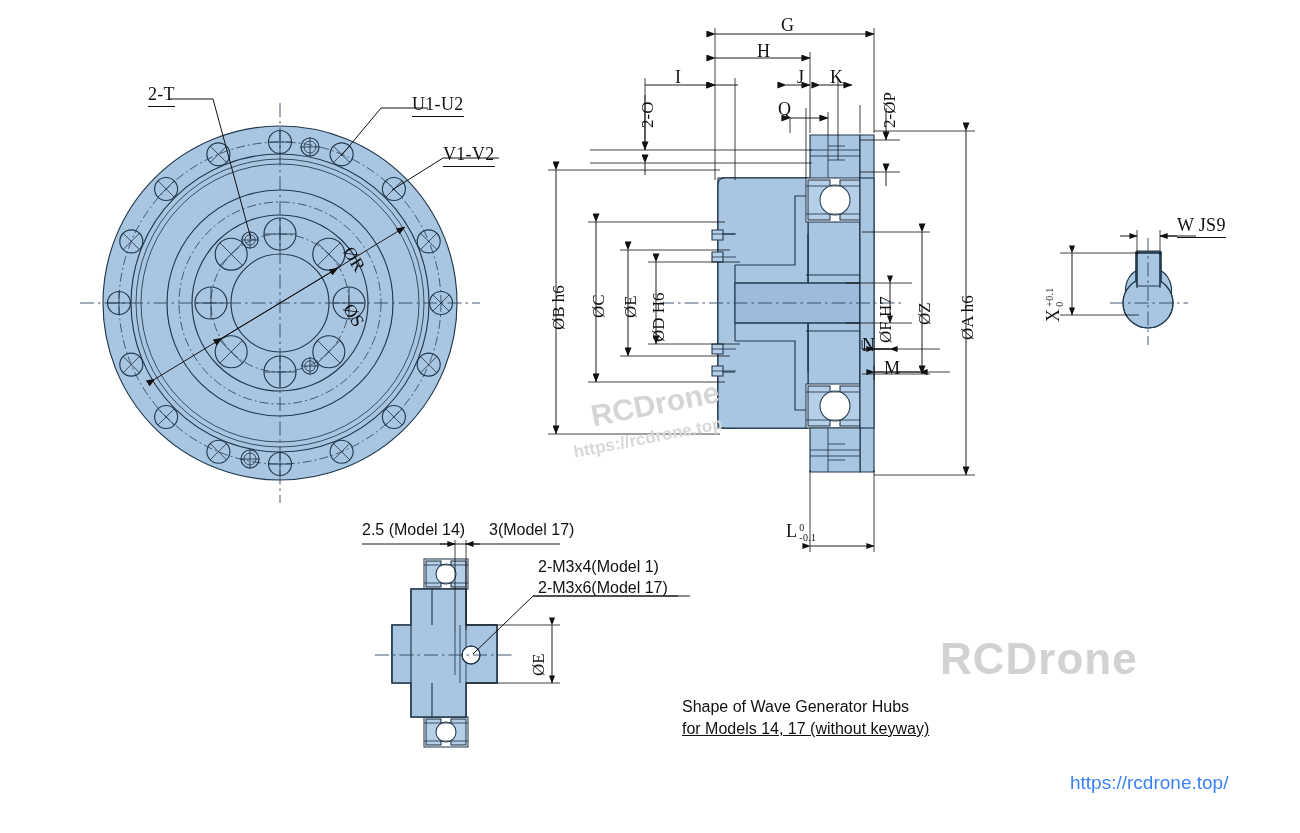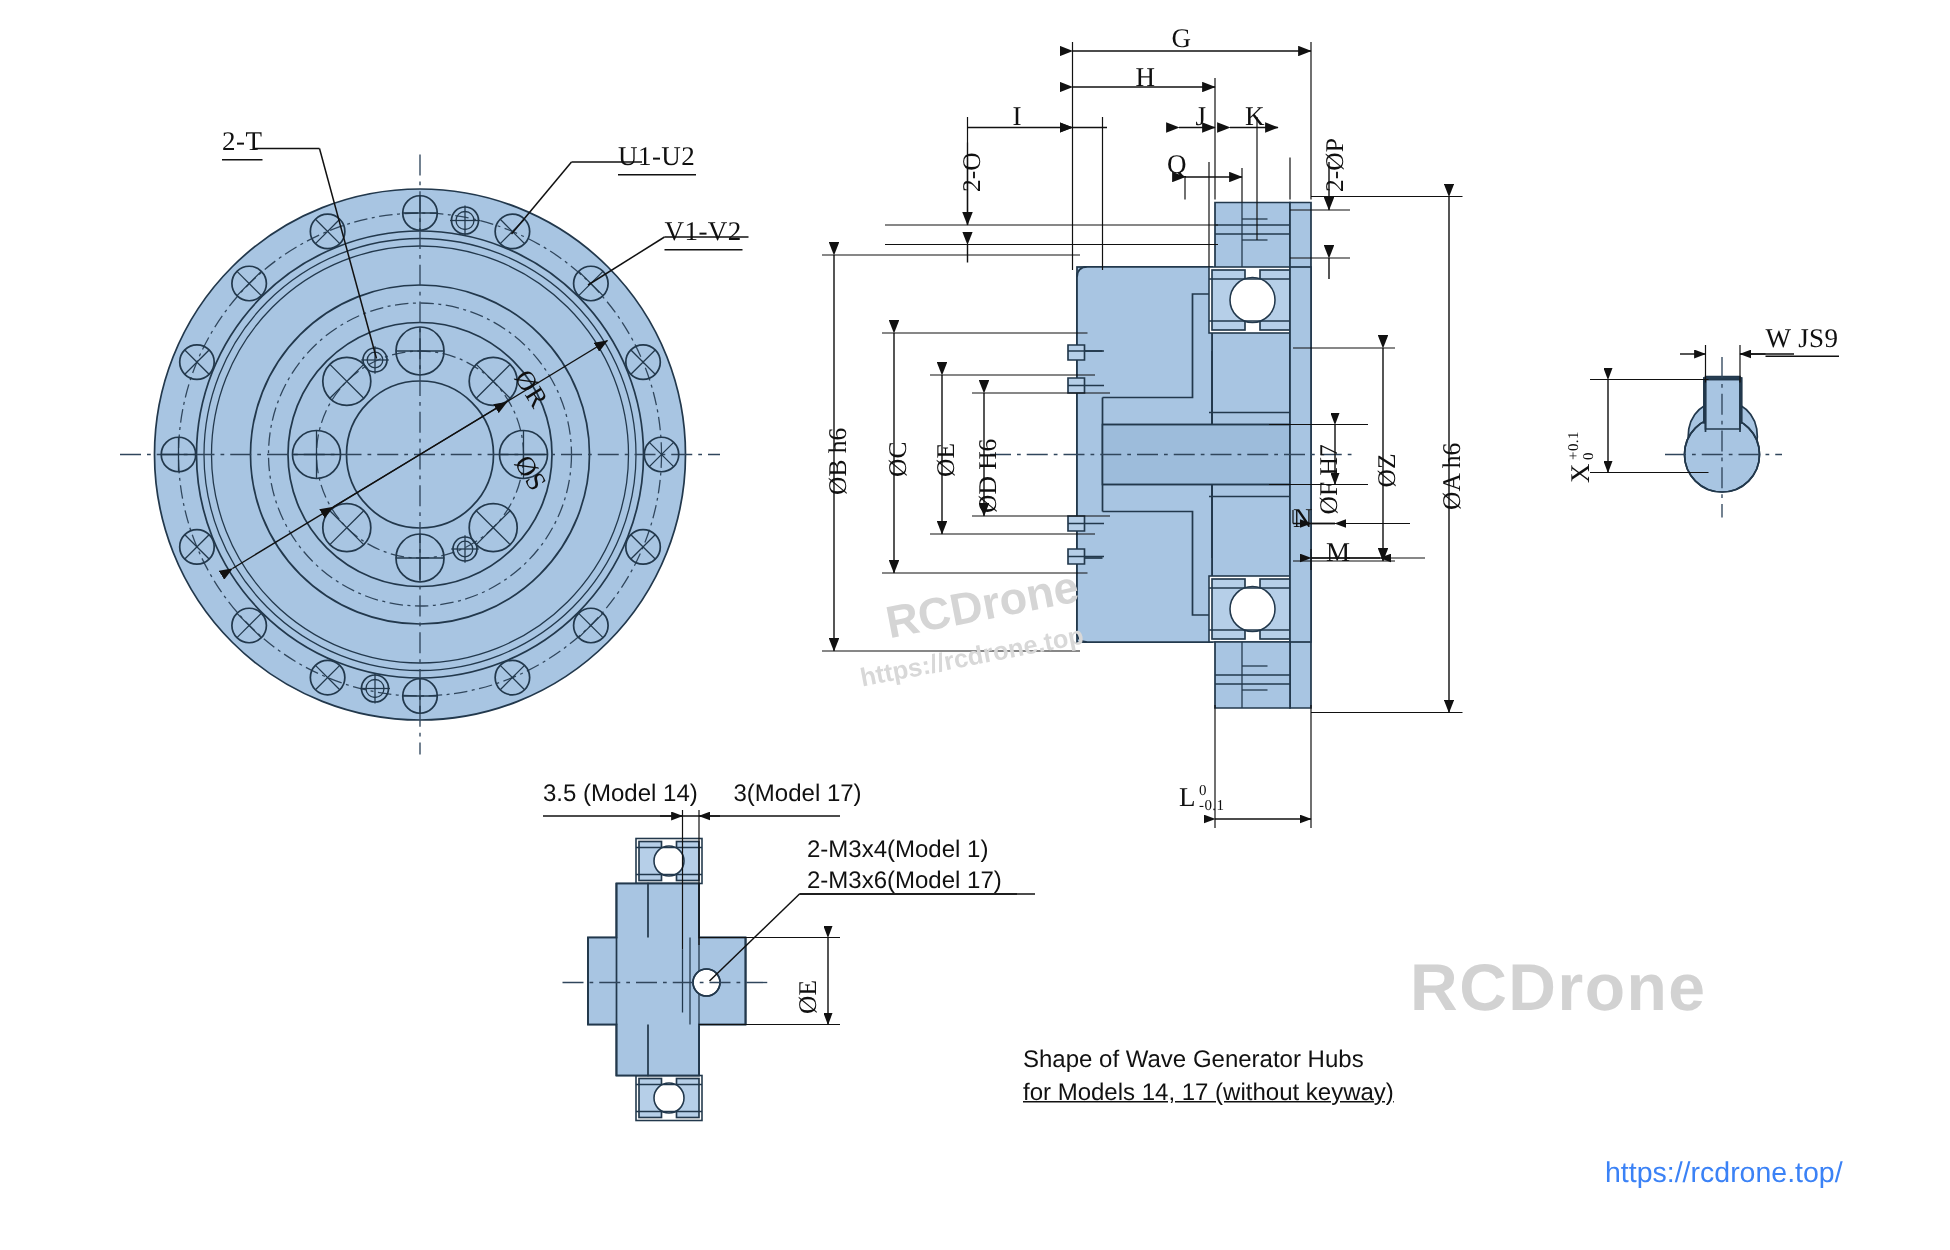--- a/index.html
+++ b/index.html
@@ -544,21 +544,21 @@
 
   <div class="lbl serif18" style="left:786px;top:521px;">
     <span>L</span><span class="tol"><span style="display:block">0</span><span style="display:block">-0.1</span></span>
   </div>
 
   <div class="lbl serif18 under" style="left:1177px;top:215px;">W JS9</div>
   <div class="lbl serif18" style="left:1043px;top:322px;transform:rotate(-90deg);transform-origin:left top;">
     <span>X</span><span class="tol"><span style="display:block">+0.1</span><span style="display:block">0</span></span>
   </div>
 
-  <div class="lbl sans16" style="left:362px;top:521px;">3.5 (Model 14)</div>
+  <div class="lbl sans16" style="left:362px;top:521px;">2.5 (Model 14)</div>
   <div class="lbl sans16" style="left:489px;top:521px;">3(Model 17)</div>
   <div class="lbl sans16" style="left:538px;top:558px;">2-M3x4(Model 1)</div>
   <div class="lbl sans16" style="left:538px;top:579px;">2-M3x6(Model 17)</div>
   <div class="lbl serif17 rot90" style="left:529px;top:676px;">ØE</div>
   <div class="lbl sans16" style="left:682px;top:698px;">Shape of Wave Generator Hubs</div>
   <div class="lbl sans16" style="left:682px;top:720px;text-decoration:underline;">for Models 14, 17 (without keyway)</div>
 
   <div class="wm wm-big" style="left:940px;top:634px;">RCDrone</div>
   <div class="wm wm-mid" style="left:588px;top:400px;">RCDrone</div>
   <div class="wm wm-sml" style="left:572px;top:443px;">https://rcdrone.top</div>

